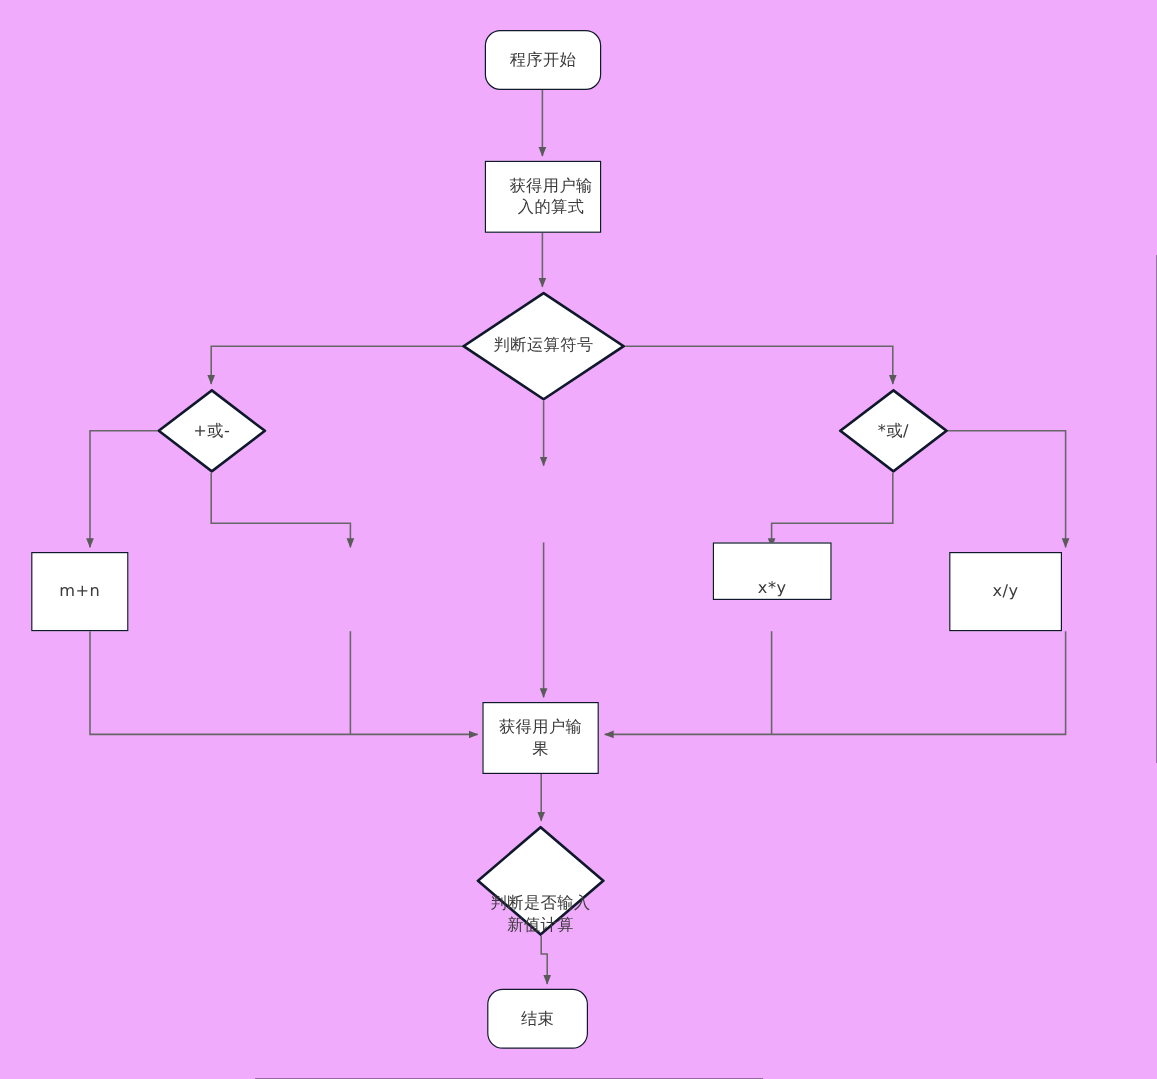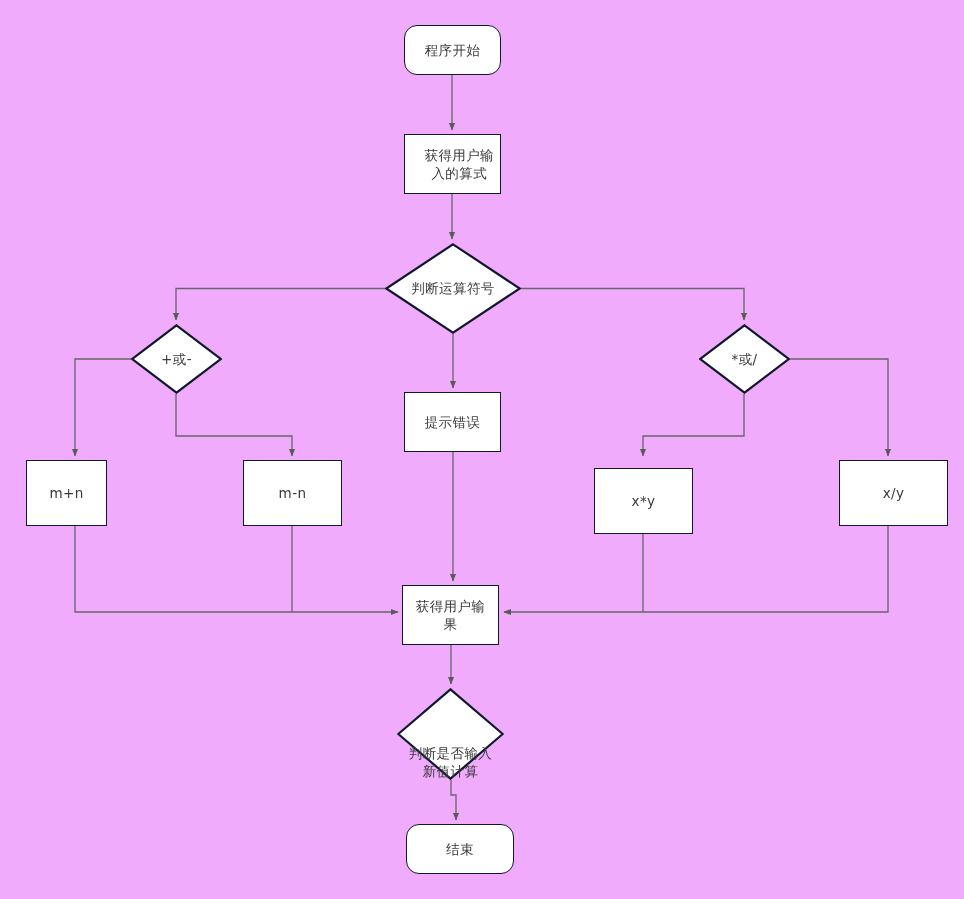--- a/index.html
+++ b/index.html
@@ -141,50 +141,44 @@
     <span class="label">+或-</span>
   </div>
 
   <div class="node decision" id="node-mul-div" style="left:699px; top:324px; width:91px; height:70px;">
     <svg class="dia-shape" viewBox="0 0 91 70" preserveAspectRatio="none">
       <polygon points="45.5,1.3 89.7,35 45.5,68.7 1.3,35" fill="#ffffff" stroke="#10192b" stroke-width="2.2"></polygon>
     </svg>
     <span class="label">*或/</span>
   </div>
 
-  <div class="node process" id="node-error" style="left:404px; top:392px; width:97px; height:60px;">
-    <span class="label">提示错误</span>
-  </div>
 
   <div class="node process" id="node-add" style="left:26px; top:460px; width:81px; height:66px;">
     <span class="label">m+n</span>
   </div>
 
-  <div class="node process" id="node-sub" style="left:243px; top:460px; width:99px; height:66px;">
-    <span class="label">m-n</span>
-  </div>
 
-  <div class="node process" id="node-mul" style="left:594px; top:468px; width:99px; height:66px;">
+  <div class="node process" id="node-mul" style="left:594px; top:452px; width:99px; height:48px;align-items:flex-end;">
     <span class="label">x*y</span>
   </div>
 
-  <div class="node process" id="node-div" style="left:839px; top:460px; width:109px; height:66px;">
+  <div class="node process" id="node-div" style="left:791px; top:460px; width:94px; height:66px;">
     <span class="label">x/y</span>
   </div>
 
   <div class="node process" id="node-output" style="left:402px; top:585px; width:97px; height:60px;">
     <span class="label">获得用户输
 果</span>
   </div>
 
   <div class="node decision" id="node-again" style="left:397px; top:688px; width:107px; height:92px;align-items:flex-end;">
     <svg class="dia-shape" viewBox="0 0 107 92" preserveAspectRatio="none">
       <polygon points="53.5,1.3 105.7,46 53.5,90.7 1.3,46" fill="#ffffff" stroke="#10192b" stroke-width="2.2"></polygon>
     </svg>
     <span class="label">判断是否输入
 新值计算</span>
   </div>
 
-  <div class="node terminator" id="node-end" style="left:406px; top:824px; width:108px; height:50px;">
+  <div class="node terminator" id="node-end" style="left:406px; top:824px; width:84px; height:50px;">
     <span class="label">结束</span>
   </div>
 
 </div>
 
 </body></html>

